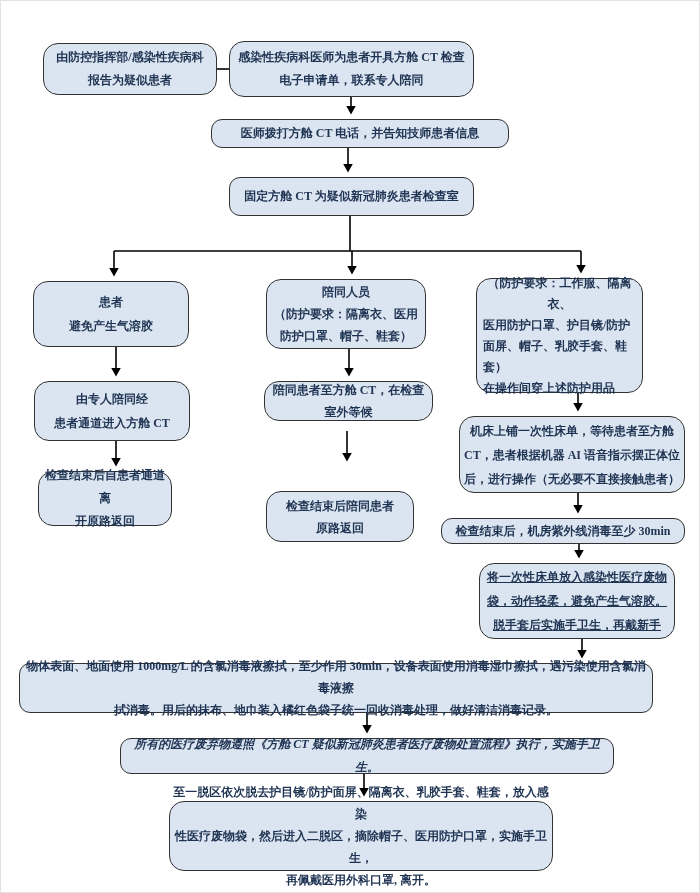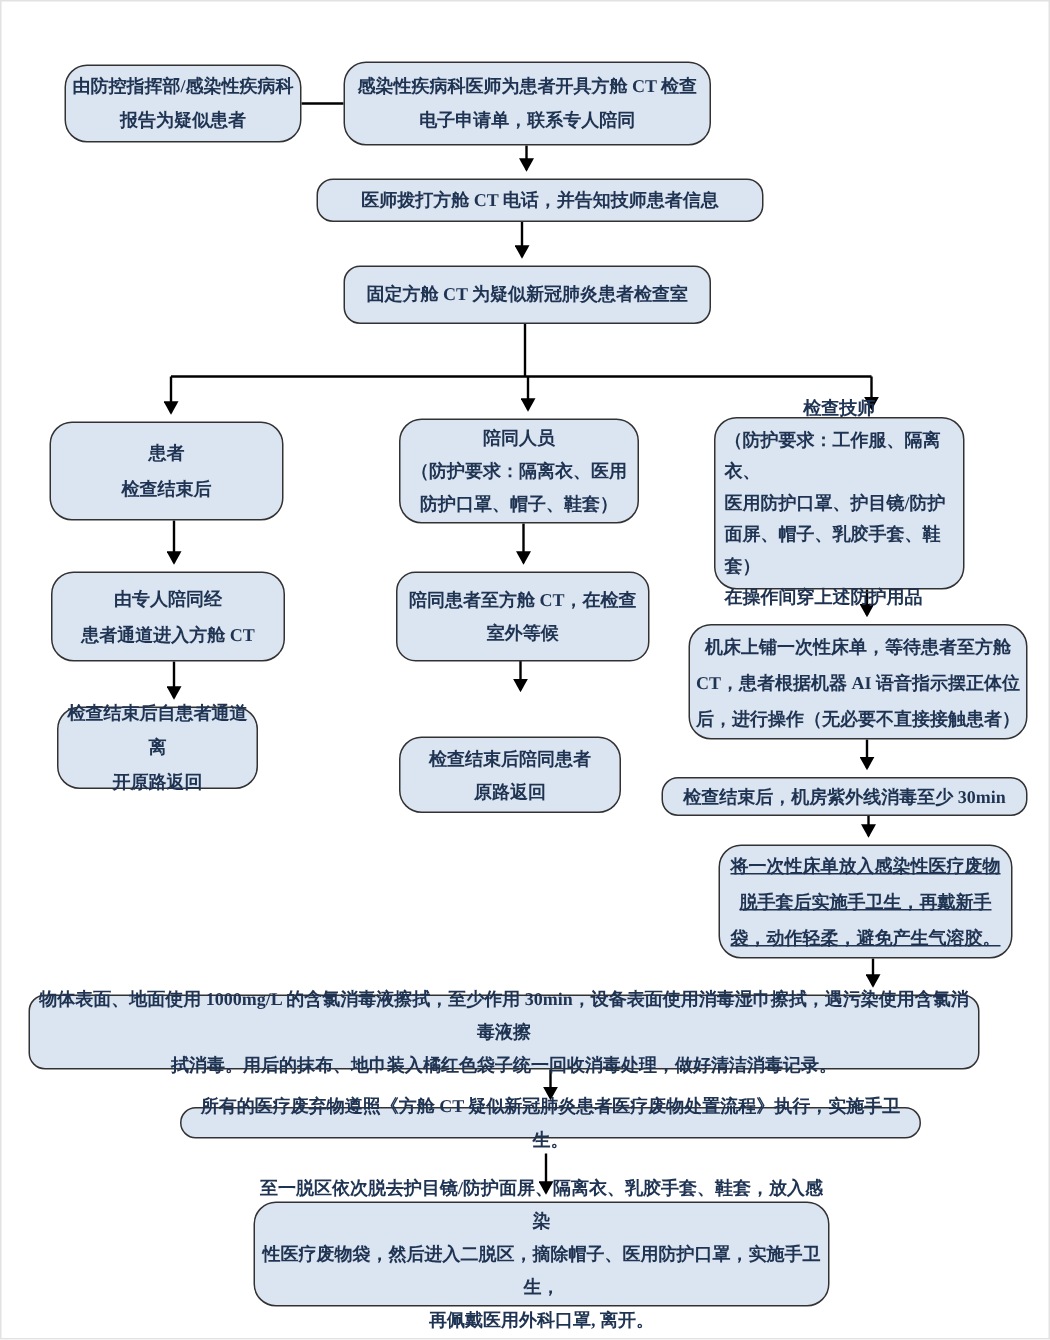--- a/index.html
+++ b/index.html
@@ -65,99 +65,98 @@
     <line x1="348" y1="348" x2="348" y2="374" marker-end="url(#ah)"></line>
     <line x1="346" y1="430" x2="346" y2="459" marker-end="url(#ah)"></line>
     <line x1="577" y1="392" x2="577" y2="409" marker-end="url(#ah)"></line>
     <line x1="577" y1="492" x2="577" y2="511" marker-end="url(#ah)"></line>
     <line x1="578" y1="543" x2="578" y2="556" marker-end="url(#ah)"></line>
     <line x1="581" y1="638" x2="581" y2="656" marker-end="url(#ah)"></line>
     <line x1="366" y1="712" x2="366" y2="731" marker-end="url(#ah)"></line>
     <line x1="363" y1="768" x2="363" y2="794" marker-end="url(#ah)"></line>
   </svg>
 
-  <div class="node r-big" style="left:42px;top:42px;width:158px;height:52px;">
+  <div class="node r-big" style="left:42px;top:42px;width:174px;height:52px;">
     <div class="ln">由防控指挥部/感染性疾病科</div>
     <div class="ln">报告为疑似患者</div>
   </div>
 
   <div class="node r-big fs-s" style="left:228px;top:40px;width:245px;height:56px;">
     <div class="ln">感染性疾病科医师为患者开具方舱 CT 检查</div>
     <div class="ln">电子申请单，联系专人陪同</div>
   </div>
 
   <div class="node" style="left:210px;top:118px;width:298px;height:29px;">
     <div class="ln">医师拨打方舱 CT 电话，并告知技师患者信息</div>
   </div>
 
   <div class="node" style="left:228px;top:176px;width:245px;height:39px;">
     <div class="ln">固定方舱 CT 为疑似新冠肺炎患者检查室</div>
   </div>
 
   <div class="node r-big lh-24" style="left:32px;top:280px;width:156px;height:66px;">
     <div class="ln">患者</div>
-    <div class="ln">检查结束后</div>
+    <div class="ln">避免产生气溶胶</div>
   </div>
 
   <div class="node r-big lh-24" style="left:33px;top:380px;width:156px;height:60px;">
     <div class="ln">由专人陪同经</div>
     <div class="ln">患者通道进入方舱 CT</div>
   </div>
 
   <div class="node r-big" style="left:37px;top:470px;width:134px;height:55px;">
     <div class="ln">检查结束后自患者通道离</div>
     <div class="ln">开原路返回</div>
   </div>
 
   <div class="node r-big lh-22" style="left:265px;top:278px;width:160px;height:70px;">
     <div class="ln">陪同人员</div>
     <div class="ln">（防护要求：隔离衣、医用</div>
     <div class="ln">防护口罩、帽子、鞋套）</div>
   </div>
 
-  <div class="node r-big lh-22" style="left:263px;top:380px;width:169px;height:60px;border-radius:13px;">
+  <div class="node r-big lh-22" style="left:263px;top:380px;width:169px;height:40px;">
     <div class="ln">陪同患者至方舱 CT，在检查</div>
     <div class="ln">室外等候</div>
   </div>
 
   <div class="node r-big lh-22" style="left:265px;top:490px;width:148px;height:51px;">
     <div class="ln">检查结束后陪同患者</div>
     <div class="ln">原路返回</div>
   </div>
 
   <div class="node r-big fs-s lh-21 body-left" style="left:475px;top:277px;width:167px;height:115px;">
-    <div class="ln">检查技师</div>
     <div class="ln">（防护要求：工作服、隔离衣、</div>
     <div class="ln">医用防护口罩、护目镜/防护</div>
     <div class="ln">面屏、帽子、乳胶手套、鞋套）</div>
     <div class="ln">在操作间穿上述防护用品</div>
   </div>
 
   <div class="node r-big fs-s lh-24" style="left:458px;top:415px;width:226px;height:77px;">
     <div class="ln">机床上铺一次性床单，等待患者至方舱</div>
     <div class="ln">CT，患者根据机器 AI 语音指示摆正体位</div>
     <div class="ln">后，进行操作（无必要不直接接触患者）</div>
   </div>
 
   <div class="node fs-s" style="left:440px;top:517px;width:244px;height:26px;">
     <div class="ln">检查结束后，机房紫外线消毒至少 30min</div>
   </div>
 
   <div class="node r-big lh-24" style="left:478px;top:562px;width:196px;height:76px;text-decoration:underline;">
     <div class="ln">将一次性床单放入感染性医疗废物</div>
+    <div class="ln">袋，动作轻柔，避免产生气溶胶。</div>
     <div class="ln">脱手套后实施手卫生，再戴新手</div>
-    <div class="ln">袋，动作轻柔，避免产生气溶胶。</div>
   </div>
 
   <div class="node fs-s lh-22" style="left:18px;top:662px;width:634px;height:50px;">
     <div class="ln">物体表面、地面使用 1000mg/L 的含氯消毒液擦拭，至少作用 30min，设备表面使用消毒湿巾擦拭，遇污染使用含氯消毒液擦</div>
     <div class="ln">拭消毒。用后的抹布、地巾装入橘红色袋子统一回收消毒处理，做好清洁消毒记录。</div>
   </div>
 
-  <div class="node fs-s" style="left:119px;top:737px;width:494px;height:21px;">
+  <div class="node fs-s" style="left:119px;top:737px;width:494px;height:36px;font-style:italic;">
     <div class="ln">所有的医疗废弃物遵照《方舱 CT 疑似新冠肺炎患者医疗废物处置流程》执行，实施手卫生。</div>
   </div>
 
   <div class="node r-big fs-s lh-22" style="left:168px;top:800px;width:384px;height:70px;">
     <div class="ln">至一脱区依次脱去护目镜/防护面屏、隔离衣、乳胶手套、鞋套，放入感染</div>
     <div class="ln">性医疗废物袋，然后进入二脱区，摘除帽子、医用防护口罩，实施手卫生，</div>
     <div class="ln">再佩戴医用外科口罩, 离开。</div>
   </div>
 
 </div>

